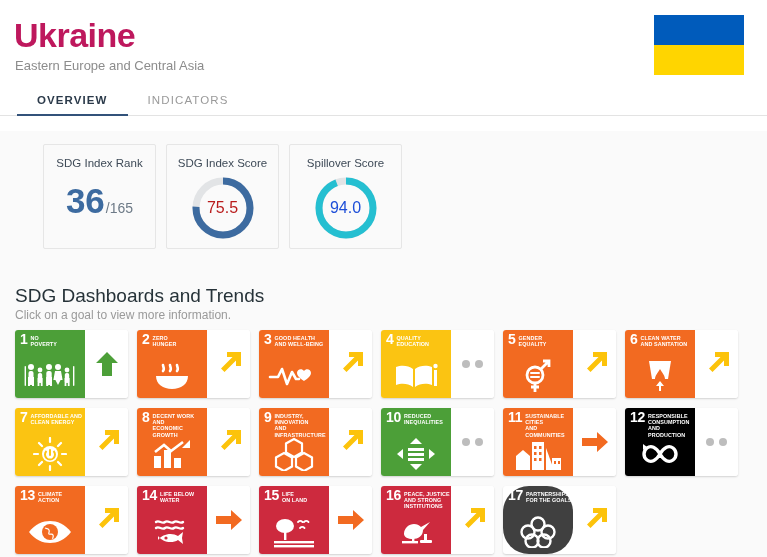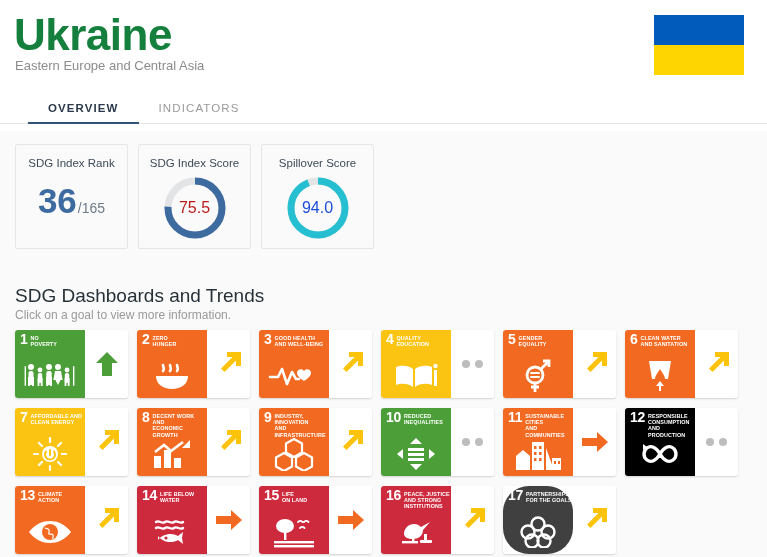--- a/index.html
+++ b/index.html
@@ -12,52 +12,52 @@
   .page { width: 767px; height: 557px; position: relative; background: #fafafa; }
 
   
   .header {
     background: #ffffff;
     padding: 14px 0 0 0;
     position: relative;
     height: 131px;
   }
   .country-title {
-    font-size: 44px; font-weight: bold; color: #15803d;
+    font-size: 34px; font-weight: bold; color: #be185d;
     letter-spacing: -0.5px; margin-left: 14px; line-height: 42px;
   }
   .country-region {
     font-size: 13px; color: #8c8c8c; margin-left: 15px; margin-top: 2px;
   }
   .flag {
     position: absolute; top: 15px; right: 23px;
     width: 90px; height: 60px;
     display: flex; flex-direction: column;
   }
   .flag-top { flex: 1; background: #005BBB; }
   .flag-bottom { flex: 1; background: #FFD500; }
 
   .tabs {
-    position: absolute; bottom: 7px; left: 0; right: 0;
+    position: absolute; bottom: 15px; left: 0; right: 0;
     height: 32px; border-bottom: 1px solid #e3e3e3;
-    display: flex; align-items: flex-end; padding-left: 28px;
+    display: flex; align-items: flex-end; padding-left: 17px;
   }
   .tab {
     font-size: 11.5px; letter-spacing: 1.1px; color: #9a9a9a;
     padding: 0 20px 9px 20px; cursor: pointer; font-weight: normal;
     position: relative;
   }
   .tab.active { color: #2b3a4a; font-weight: bold; }
   .tab.active::after {
     content: ""; position: absolute; left: 0; right: 0; bottom: -1px;
     height: 2px; background: #32527a;
   }
 
   
-  .scorecards { display: flex; gap: 10px; padding: 13px 0 0 15px; }
+  .scorecards { display: flex; gap: 10px; padding: 13px 0 0 15px; margin-left: 28px; }
   .card {
     background: #fafafa; border: 1px solid #e6e6e6; border-radius: 2px;
     width: 113px; height: 105px;
     display: flex; flex-direction: column; align-items: center;
     padding-top: 12px;
   }
   .card-title { font-size: 11.5px; color: #3e4a57; margin-bottom: 4px; }
   .rank-wrap { display: flex; align-items: baseline; margin-top: 10px; }
   .rank-num { font-size: 35px; color: #3d6ba0; font-weight: bold; line-height: 1; text-align: center; }
   .rank-total { font-size: 14px; color: #6d7a87; margin-left: 1px; }

